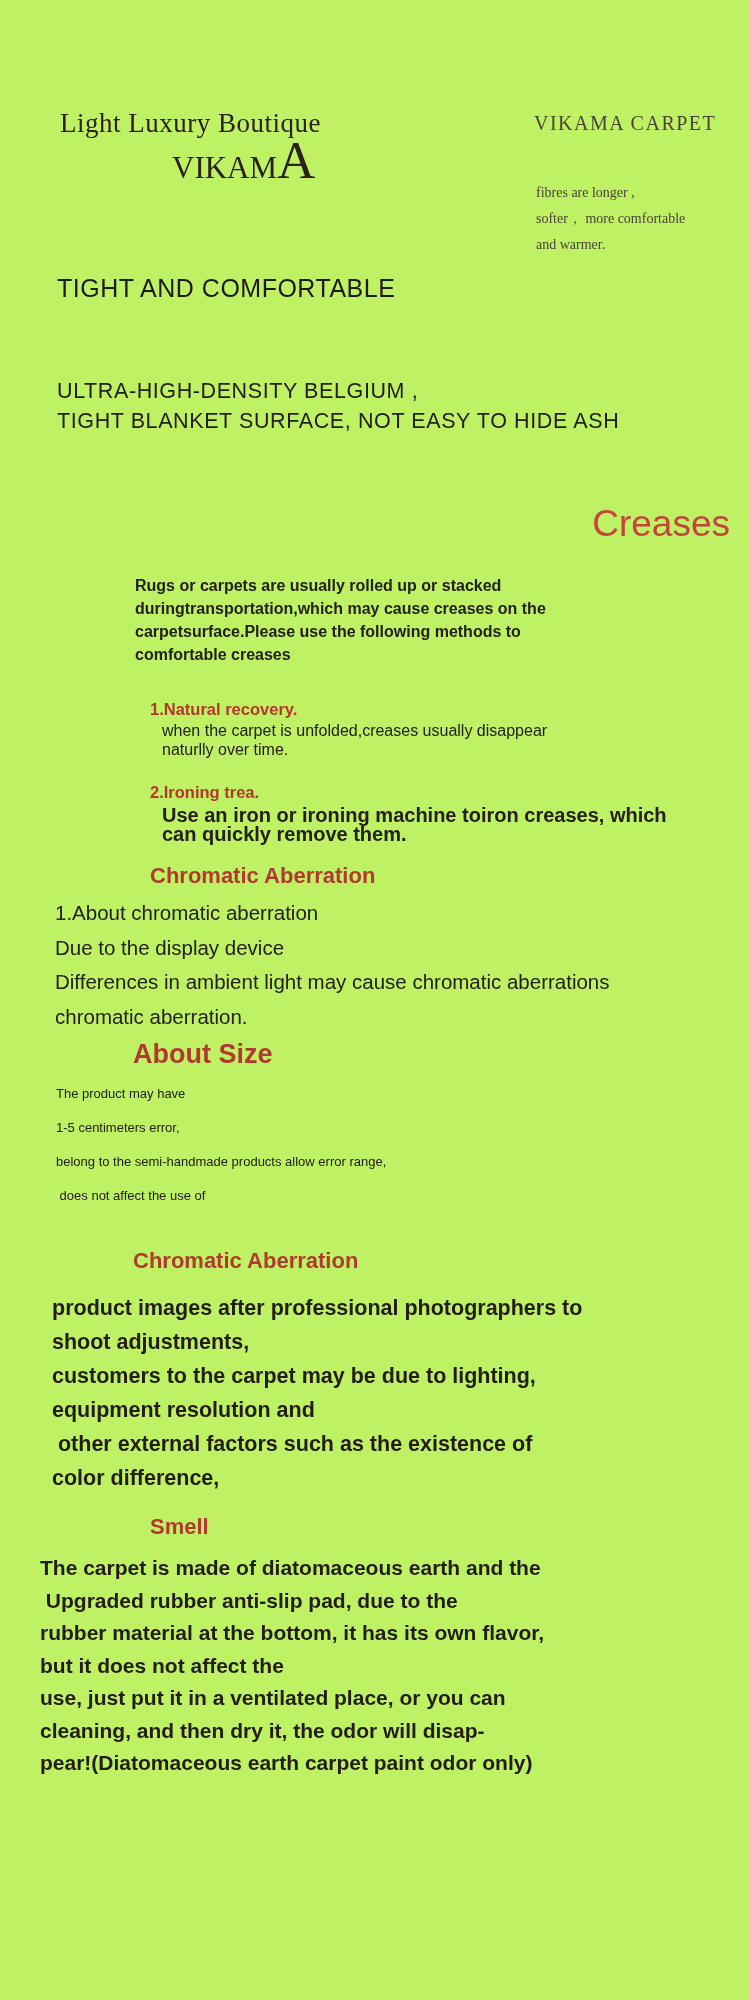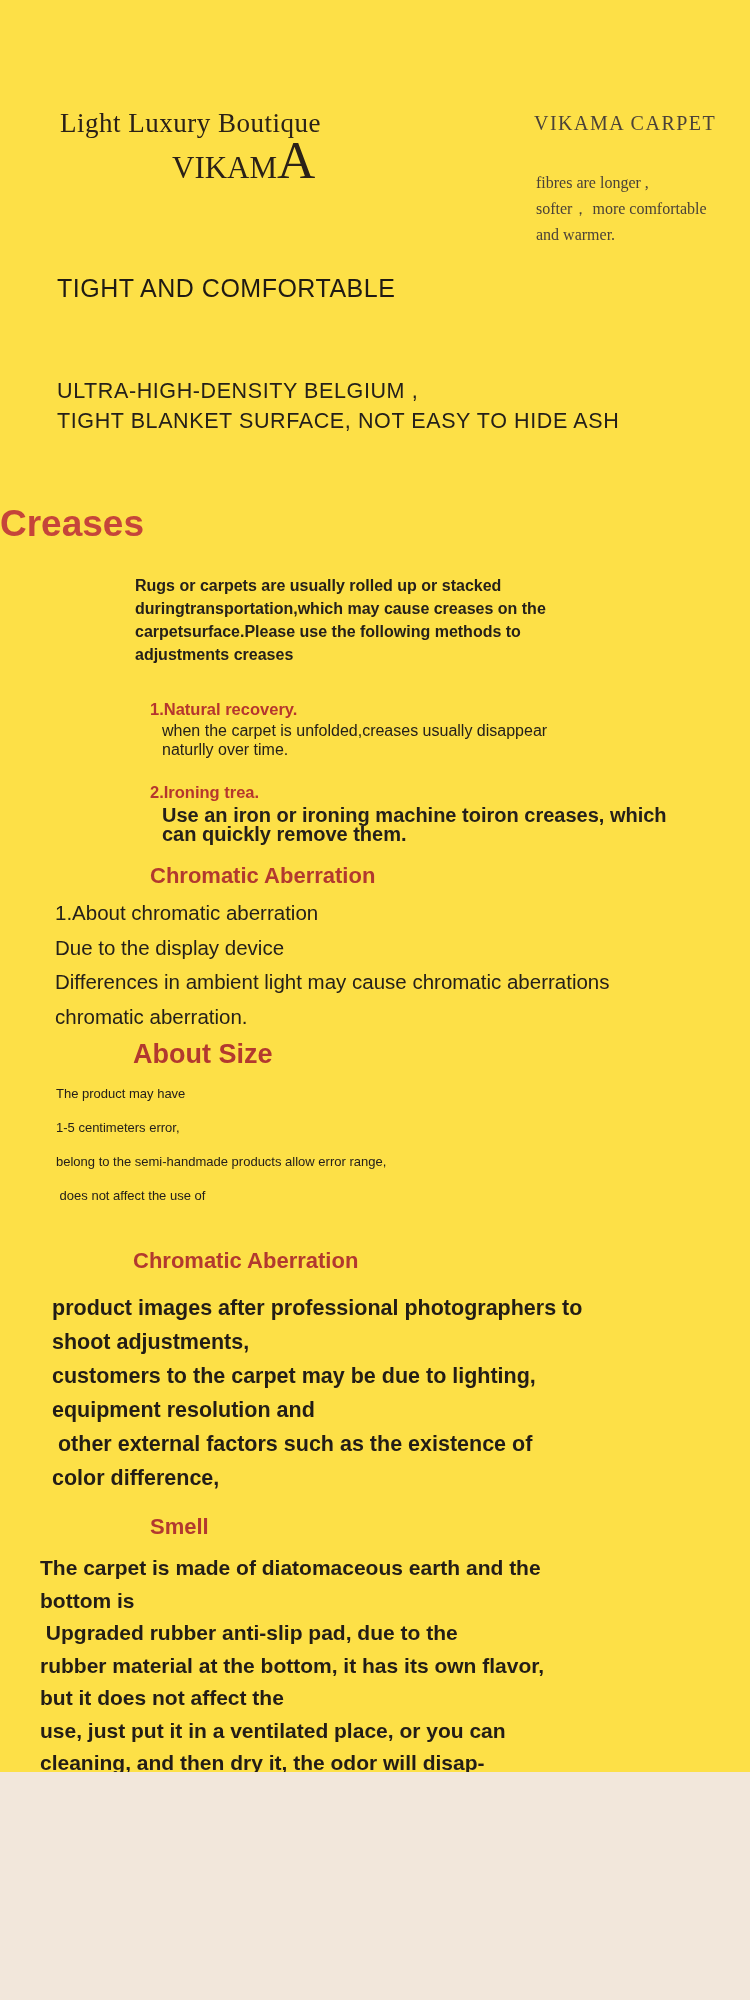--- a/index.html
+++ b/index.html
@@ -2,34 +2,34 @@
 <html><head>
 <meta charset="utf-8">
 <style>
   html,body{margin:0;padding:0;}
   body{
     width:750px;height:2000px;
     background:#f2e7db;
     font-family:"Liberation Sans",sans-serif;
     color:#272019;
   }
-  #canvas{position:relative;width:750px;height:1772px;overflow:hidden;background:#fde047;}
+  #canvas{position:relative;width:750px;height:2000px;overflow:hidden;background:#bef264;}
   .abs{position:absolute;}
   .line{white-space:pre;}
   
   .brand1{left:60px;top:108px;font-family:"Liberation Serif",serif;font-size:27px;color:#2b2118;letter-spacing:0.5px;}
   .brand2{left:172px;top:134px;font-family:"Liberation Serif",serif;font-size:31px;color:#2b2118;line-height:1;}
   .brand2 .bigA{font-size:53px;}
   .hdr-right-title{left:534px;top:112px;font-family:"Liberation Serif",serif;font-size:20px;letter-spacing:1.5px;color:#4b4238;}
-  .hdr-right-tagline{left:536px;top:170px;font-family:"Liberation Serif",serif;font-size:16px;line-height:26px;color:#4b4238;}
+  .hdr-right-tagline{left:536px;top:180px;font-family:"Liberation Serif",serif;font-size:14px;line-height:26px;color:#4b4238;}
   
   .hero-title{left:57px;top:274px;font-size:25px;letter-spacing:0.5px;color:#1f1a14;}
   .hero-sub{left:57px;top:376px;font-size:21.5px;line-height:30px;letter-spacing:0.6px;color:#25201a;}
   
-  .creases-title{left:0;top:503px;width:730px;text-align:left;font-size:37px;font-weight:bold;color:#c5453a;}
+  .creases-title{left:0;top:503px;width:730px;text-align:right;font-size:37px;font-weight:normal;color:#c5453a;}
   .creases-intro{left:135px;top:574px;font-size:16px;font-weight:bold;line-height:23px;color:#25201a;}
   .crease-item-title{font-size:16.5px;font-weight:bold;color:#b5362e;}
   .item1-title{left:150px;top:700px;}
   .item1-body{left:162px;top:722px;font-size:16px;font-weight:normal;line-height:18.5px;color:#25201a;}
   .item2-title{left:150px;top:783px;}
   .item2-body{left:162px;top:806px;font-size:20px;font-weight:bold;line-height:18.5px;color:#25201a;}
   
   .chrom1-title{left:150px;top:863px;font-size:22px;font-weight:bold;color:#b2392f;}
   .chrom1-body{left:55px;top:896px;font-size:20.5px;line-height:34.5px;color:#25201a;}
   
@@ -61,21 +61,21 @@
   <div class="abs hero-sub">
     <div class="line">ULTRA-HIGH-DENSITY BELGIUM ,</div>
     <div class="line">TIGHT BLANKET SURFACE, NOT EASY TO HIDE ASH</div>
   </div>
 
   <div class="abs creases-title line">Creases</div>
   <div class="abs creases-intro">
     <div class="line">Rugs or carpets are usually rolled up or stacked</div>
     <div class="line">duringtransportation,which may cause creases on the</div>
     <div class="line">carpetsurface.Please use the following methods to</div>
-    <div class="line">adjustments creases</div>
+    <div class="line">comfortable creases</div>
   </div>
 
   <div class="abs crease-item-title item1-title line">1.Natural recovery.</div>
   <div class="abs item1-body">
     <div class="line">when the carpet is unfolded,creases usually disappear</div>
     <div class="line">naturlly over time.</div>
   </div>
 
   <div class="abs crease-item-title item2-title line">2.Ironing trea.</div>
   <div class="abs item2-body">
@@ -105,21 +105,20 @@
     <div class="line">shoot adjustments,</div>
     <div class="line">customers to the carpet may be due to lighting,</div>
     <div class="line">equipment resolution and</div>
     <div class="line"> other external factors such as the existence of</div>
     <div class="line">color difference,</div>
   </div>
 
   <div class="abs smell-title line">Smell</div>
   <div class="abs smell-body">
     <div class="line">The carpet is made of diatomaceous earth and the</div>
-    <div class="line">bottom is</div>
     <div class="line"> Upgraded rubber anti-slip pad, due to the</div>
     <div class="line">rubber material at the bottom, it has its own flavor,</div>
     <div class="line">but it does not affect the</div>
     <div class="line">use, just put it in a ventilated place, or you can</div>
     <div class="line">cleaning, and then dry it, the odor will disap-</div>
     <div class="line">pear!(Diatomaceous earth carpet paint odor only)</div>
   </div>
 
 </div>
 

